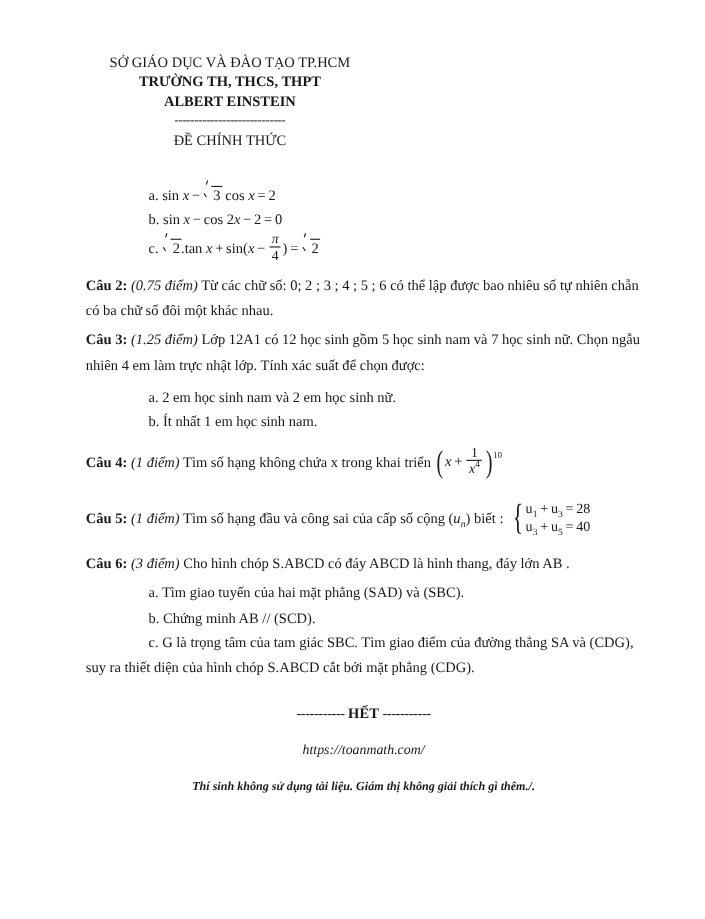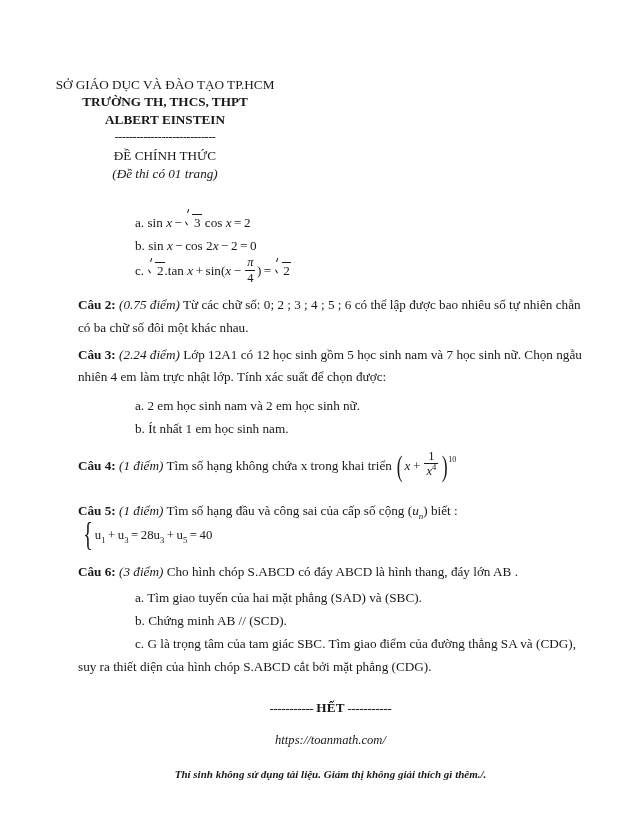--- a/index.html
+++ b/index.html
@@ -22,21 +22,22 @@
     position: relative;
     box-sizing: border-box;
     padding: 0;
   }
 
   
   .header {
     display: flex;
     flex-direction: row;
     align-items: center;
-    padding-top: 76px;
+    padding-top: 48px;
+    margin-left: 44px;
   }
   .hdr-left {
     width: 330px;
     text-align: center;
     line-height: 1.32;
   }
   .hdr-right {
     width: 250px;
     text-align: center;
     line-height: 1.38;
@@ -174,21 +175,21 @@
   }
   .brace {
     font-size: 2.5em;
     line-height: 0.78;
     transform: scaleX(0.6);
     font-weight: 300;
     display: inline-block;
   }
   .sys-rows {
     display: inline-flex;
-    flex-direction: row;
+    flex-direction: column;
     line-height: 1.34;
     font-size: 0.97em;
     margin-left: -1px;
   }
 
   
   .footer {
     margin-top: 22px;
     text-align: center;
   }
@@ -215,21 +216,20 @@
 <div class="page">
 
   <div class="header">
 
     <div class="hdr-left">
       <span class="hdr-line">SỞ GIÁO DỤC VÀ ĐÀO TẠO TP.HCM</span>
       <span class="hdr-line b">TRƯỜNG TH, THCS, THPT</span>
       <span class="hdr-line b">ALBERT EINSTEIN</span>
       <span class="dashes">----------------------------</span>
       <span class="hdr-line">ĐỀ CHÍNH THỨC</span>
-      <span class="hdr-line i">(Đề thi có 01 trang)</span>
     </div>
 
 
   </div>
 
   <div class="content">
 
 
     <div class="sub">
       <span>a.</span>
@@ -256,21 +256,21 @@
     </div>
 
     <div class="q" style="margin-top:7px;">
       <span class="q-label">Câu 2:</span>
       <span class="q-pts">(0.75 điểm)</span>
       <span>Từ các chữ số: 0; 2 ; 3 ; 4 ; 5 ; 6  có thể lập được bao nhiêu số tự nhiên chẵn có ba chữ số đôi một khác nhau.</span>
     </div>
 
     <div class="q" style="margin-top:4px;">
       <span class="q-label">Câu 3:</span>
-      <span class="q-pts">(2.24 điểm)</span>
+      <span class="q-pts">(1.25 điểm)</span>
       <span>Lớp 12A1 có 12 học sinh gồm 5 học sinh nam và 7 học sinh nữ. Chọn ngẫu nhiên 4 em làm trực nhật lớp. Tính xác suất để chọn được:</span>
     </div>
 
     <div class="sub" style="margin-top:6px;">
       <span>a.</span>
       <span>2 em học sinh nam và 2 em học sinh nữ.</span>
     </div>
 
     <div class="sub">
       <span>b.</span>

